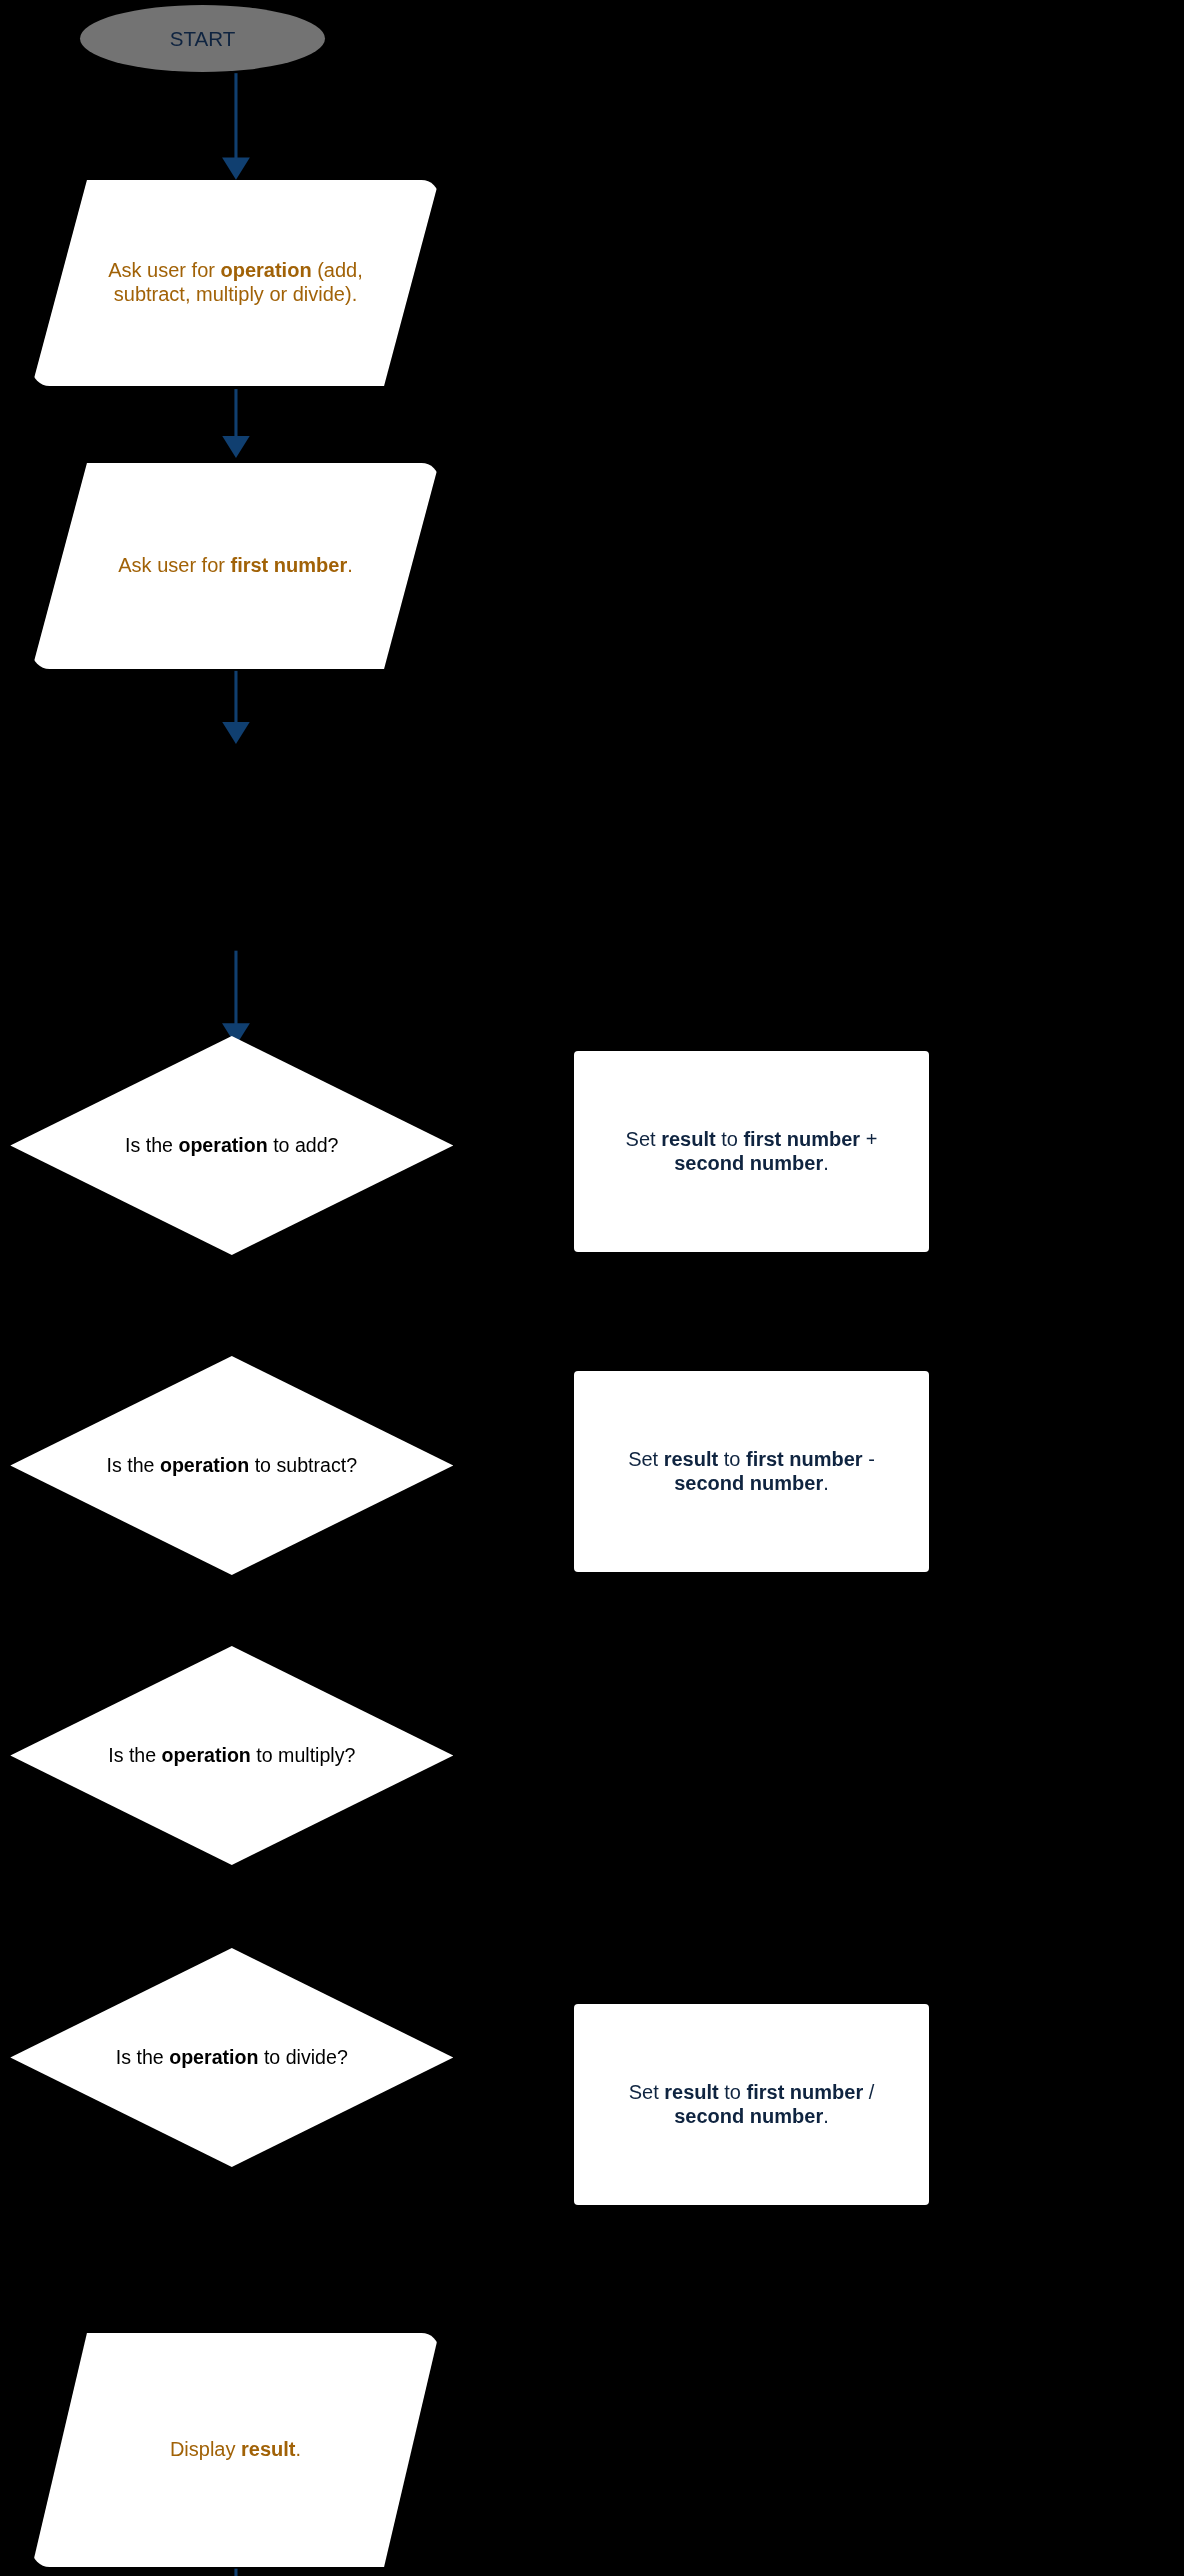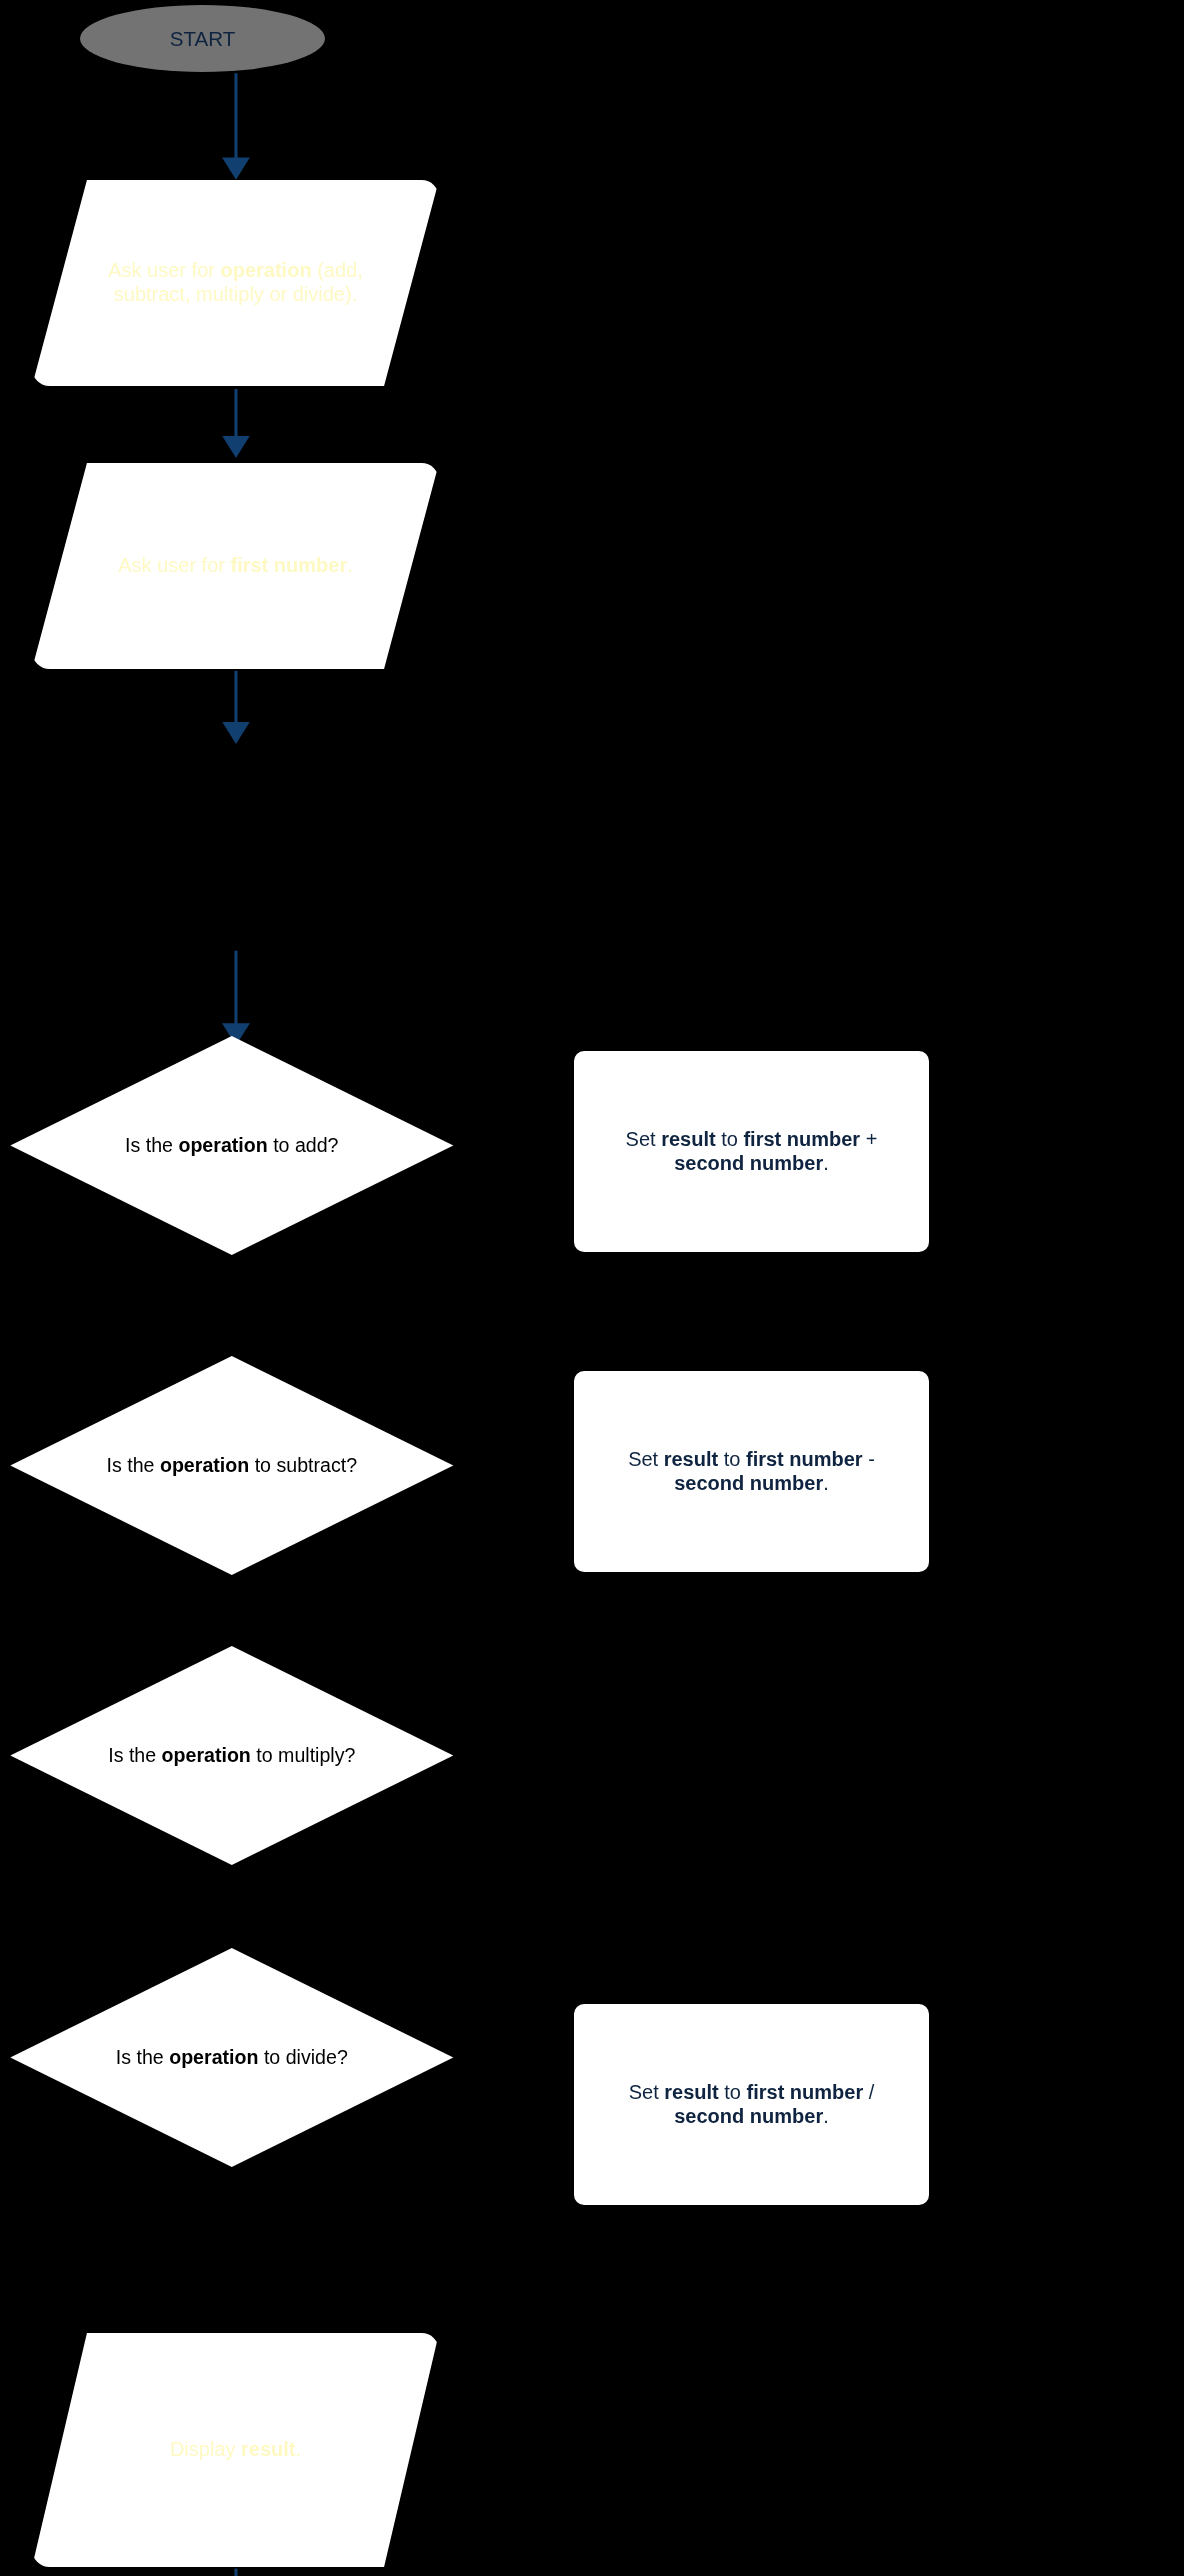--- a/index.html
+++ b/index.html
@@ -9,35 +9,35 @@
   svg.layer{position:absolute;left:0;top:0;width:1185px;height:2749px;}
 
   .node{position:absolute;display:flex;align-items:center;justify-content:center;
         text-align:center;box-sizing:border-box;}
   .node .txt{display:block;line-height:1.18;}
 
   
   .oval{background:#737373;border-radius:50%;color:#0f2440;font-size:20.6px;}
 
   
-  .para{color:#fef9c3;font-size:20px;}
+  .para{color:#a16207;font-size:20px;}
   .para .shape{position:absolute;inset:0;background:#ffffff;border-radius:17.5px;
                -webkit-clip-path:polygon(13.5% 0,100% 0,86.5% 100%,0 100%);
                clip-path:polygon(13.5% 0,100% 0,86.5% 100%,0 100%);}
   .para .txt{position:relative;z-index:2;padding:0 37px;}
 
   
   .diamond{color:#000000;font-size:19.6px;}
   .diamond .shape{position:absolute;inset:0;background:#ffffff;
                -webkit-clip-path:polygon(50% 0,100% 50%,50% 100%,0 50%);
                clip-path:polygon(50% 0,100% 50%,50% 100%,0 50%);}
   .diamond .txt{position:relative;z-index:2;padding:0 14.4px;white-space:nowrap;}
 
   
-  .proc{background:#ffffff;border-radius:10px;color:#0f2440;font-size:20px;}
+  .proc{background:#ffffff;border-radius:4px;color:#0f2440;font-size:20px;}
   .proc .txt{padding:0 17.5px;}
 
   b{font-weight:700;}
 </style>
 </head>
 <body>
 
 <div class="canvas">
 
   <svg class="layer" viewBox="0 0 2300 5335" preserveAspectRatio="none">

